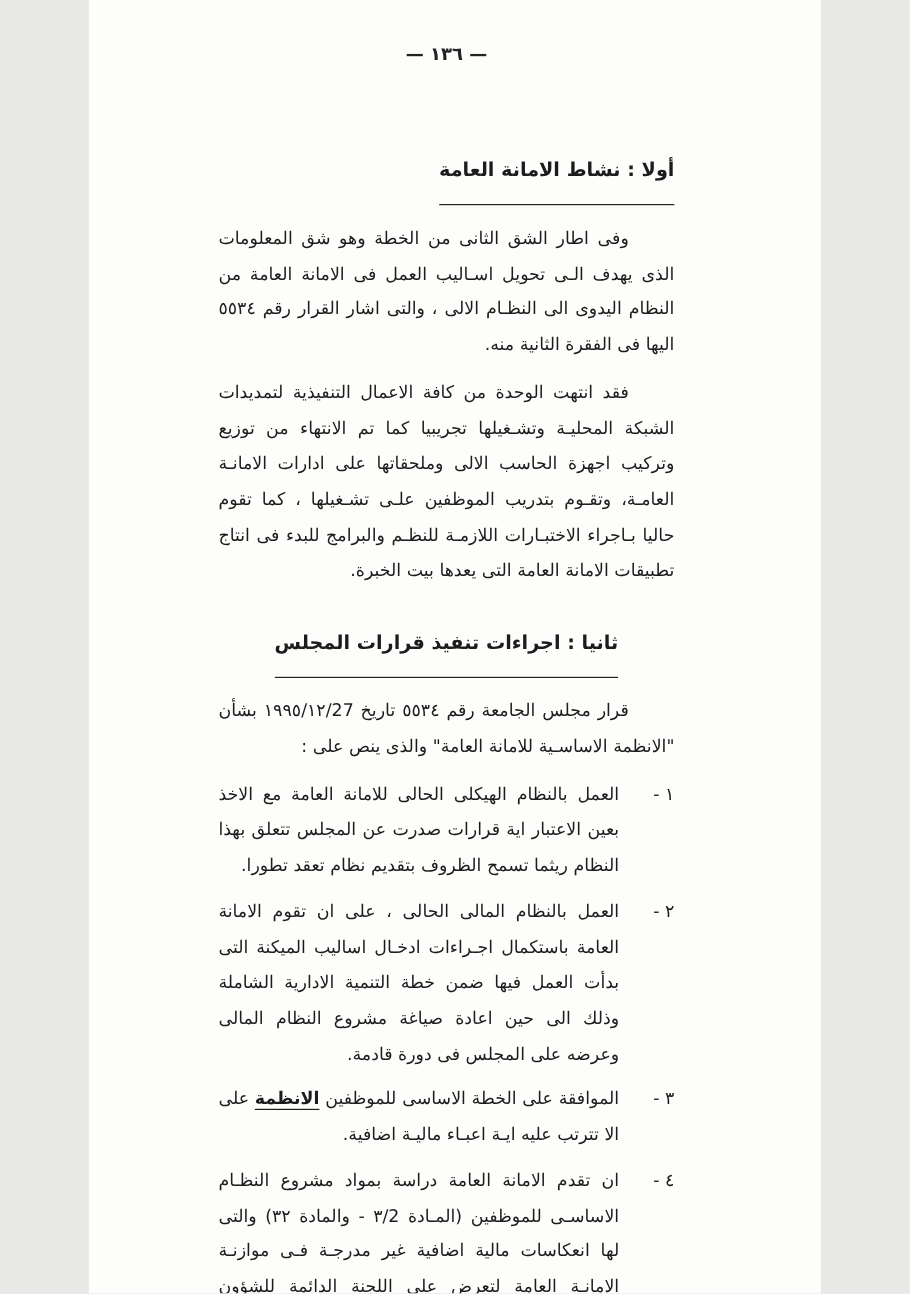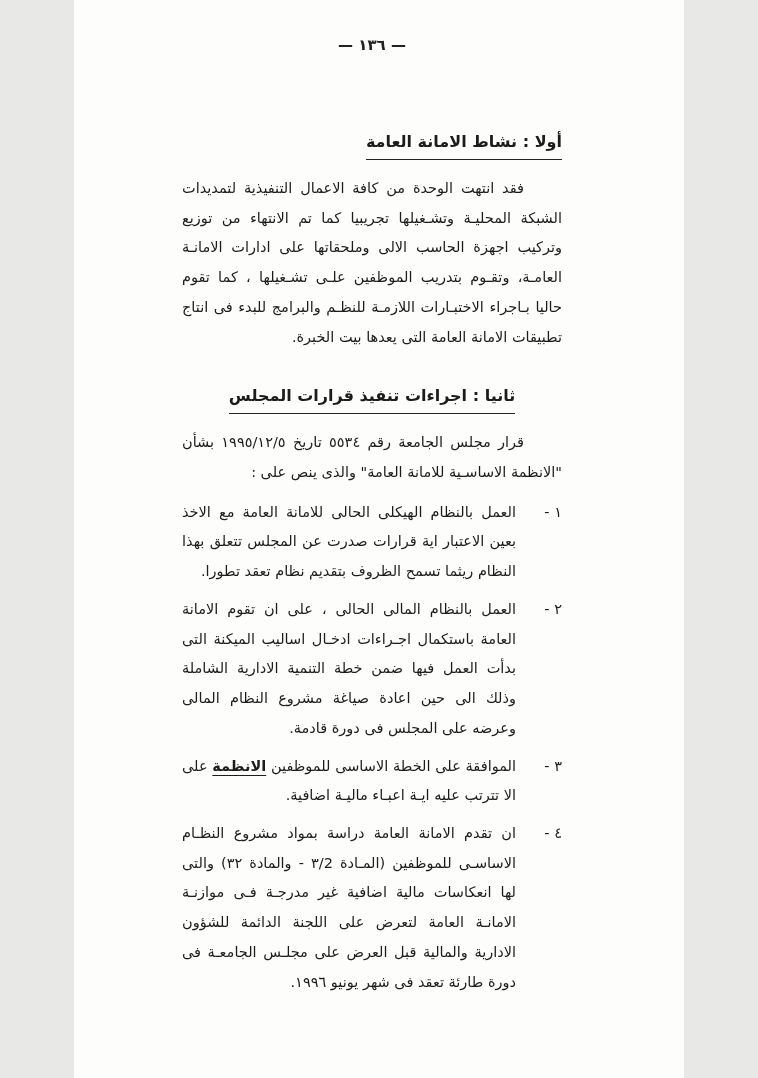--- a/index.html
+++ b/index.html
@@ -26,21 +26,21 @@
     font-weight: bold;
     letter-spacing: 1px;
     margin-bottom: 78px;
     color: #222;
   }
   .section-heading {
     display: inline-block;
     font-size: 16px;
     font-weight: bold;
     border-bottom: 1.5px solid #222;
-    padding-bottom: 8px;
+    padding-bottom: 19px;
     margin: 0 0 14px 0;
   }
   .heading-row {
     margin-top: 0;
   }
   .heading-row.second {
     margin-top: 34px;
     text-align: center;
   }
   p.para {
@@ -81,28 +81,29 @@
 
 <div class="page">
 
   <div class="page-number">— ١٣٦ —</div>
 
   <div class="heading-row">
     <span class="section-heading">أولا : نشاط الامانة العامة</span>
   </div>
 
 
+  <p class="para">وفى اطار الشق الثانى من الخطة وهو شق المعلومات الذى يهدف الـى تحويل اسـاليب العمل فى الامانة العامة من النظام اليدوى الى النظـام الالى ، والتى اشار القرار رقم ٥٥٣٤ اليها فى الفقرة الثانية منه.</p>
 
   <p class="para no-bottom">فقد انتهت الوحدة من كافة الاعمال التنفيذية لتمديدات الشبكة المحليـة وتشـغيلها تجريبيا كما تم الانتهاء من توزيع وتركيب اجهزة الحاسب الالى وملحقاتها على ادارات الامانـة العامـة، وتقـوم بتدريب الموظفين علـى تشـغيلها ، كما تقوم حاليا بـاجراء الاختبـارات اللازمـة للنظـم والبرامج للبدء فى انتاج تطبيقات الامانة العامة التى يعدها بيت الخبرة.</p>
 
   <div class="heading-row second">
     <span class="section-heading">ثانيا : اجراءات تنفيذ قرارات المجلس</span>
   </div>
 
-  <p class="para">قرار مجلس الجامعة رقم ٥٥٣٤ تاريخ ١٩٩٥/١٢/٥ بشأن "الانظمة الاساسـية للامانة العامة" والذى ينص على :</p>
+  <p class="para">قرار مجلس الجامعة رقم ٥٥٣٤ تاريخ ١٩٩٥/١٢/27 بشأن "الانظمة الاساسـية للامانة العامة" والذى ينص على :</p>
 
   <div class="list">
 
     <div class="list-item">
       <span class="item-num">١ -</span>
       <span class="item-text">العمل بالنظام الهيكلى الحالى للامانة العامة مع الاخذ بعين الاعتبار اية قرارات صدرت عن المجلس تتعلق بهذا النظام ريثما تسمح الظروف بتقديم نظام تعقد تطورا.</span>
     </div>
 
     <div class="list-item">
       <span class="item-num">٢ -</span>

